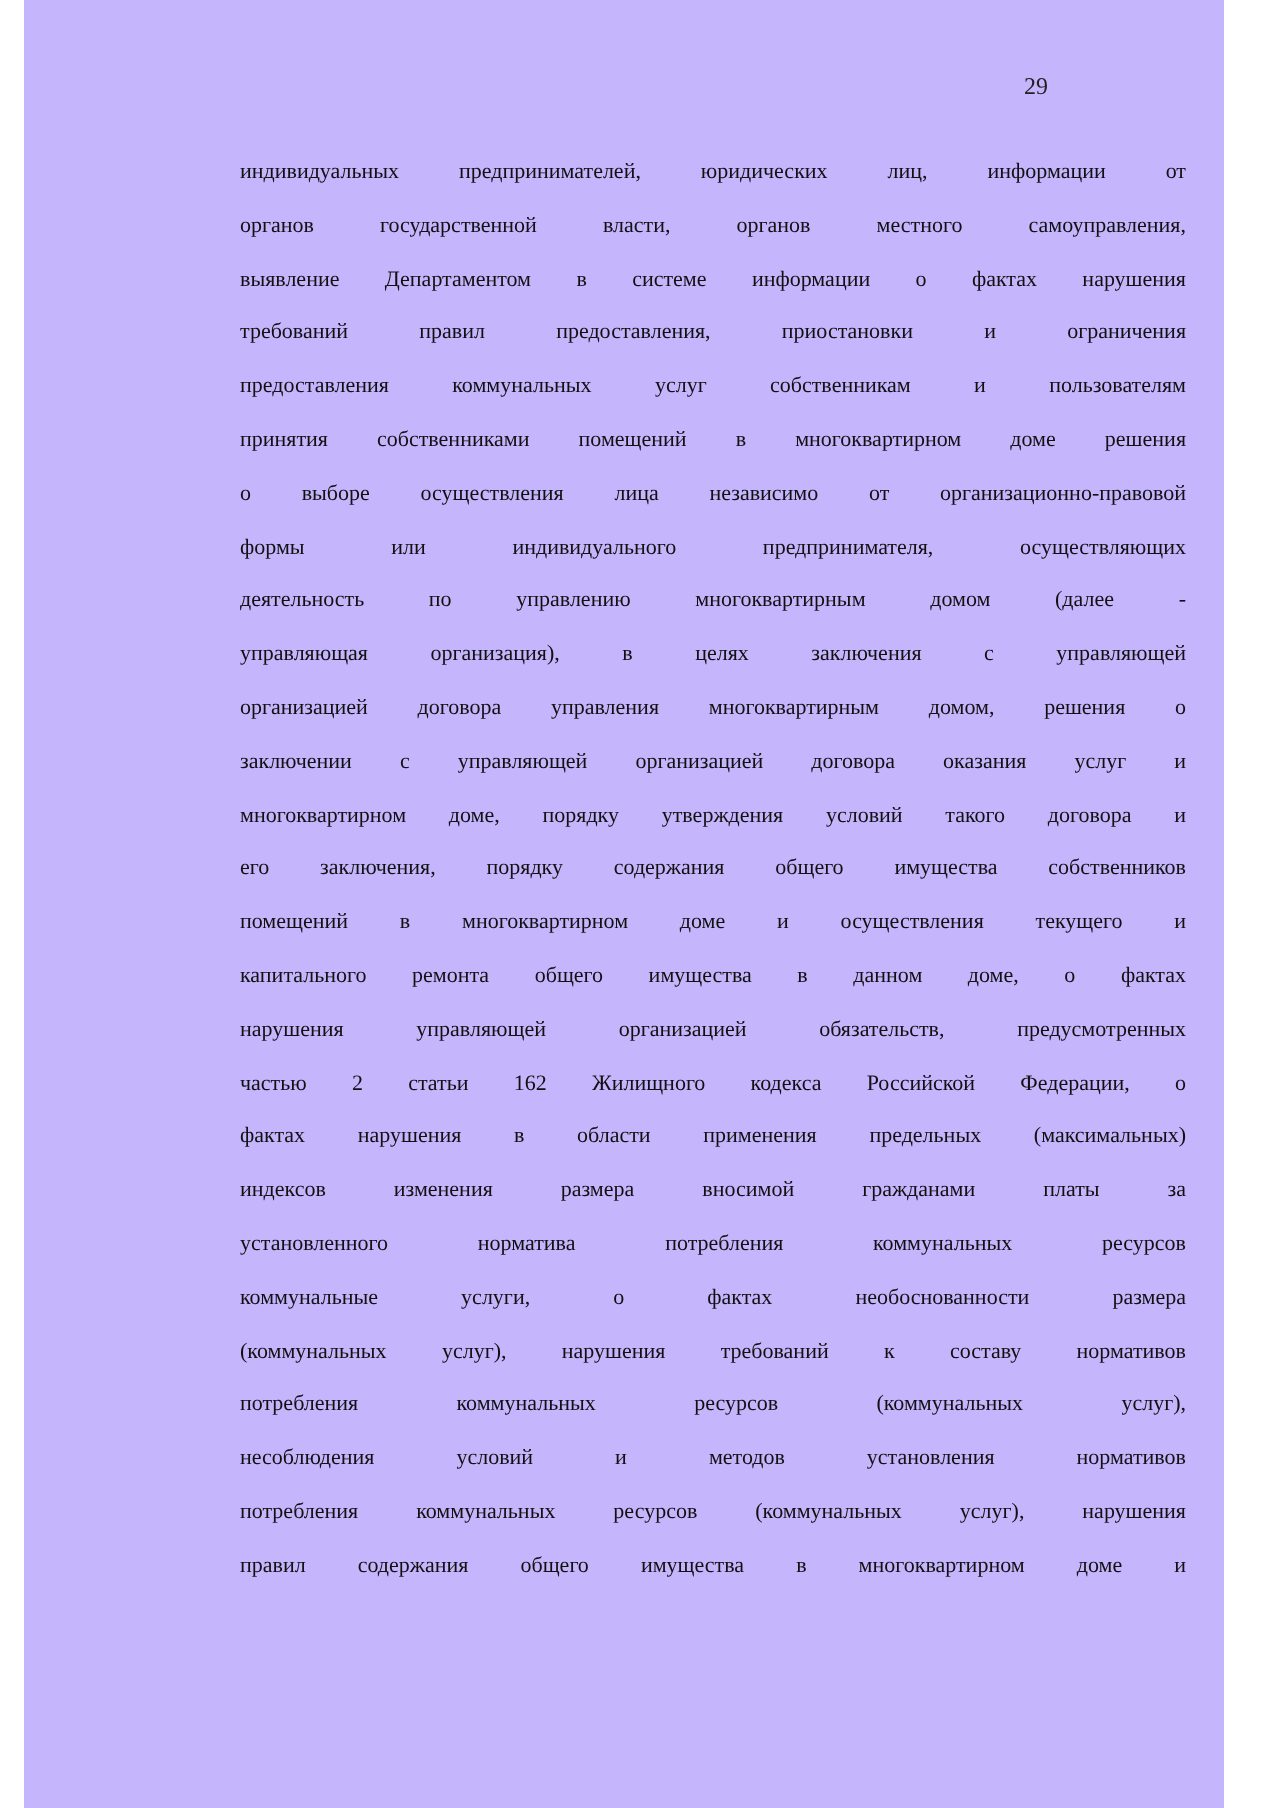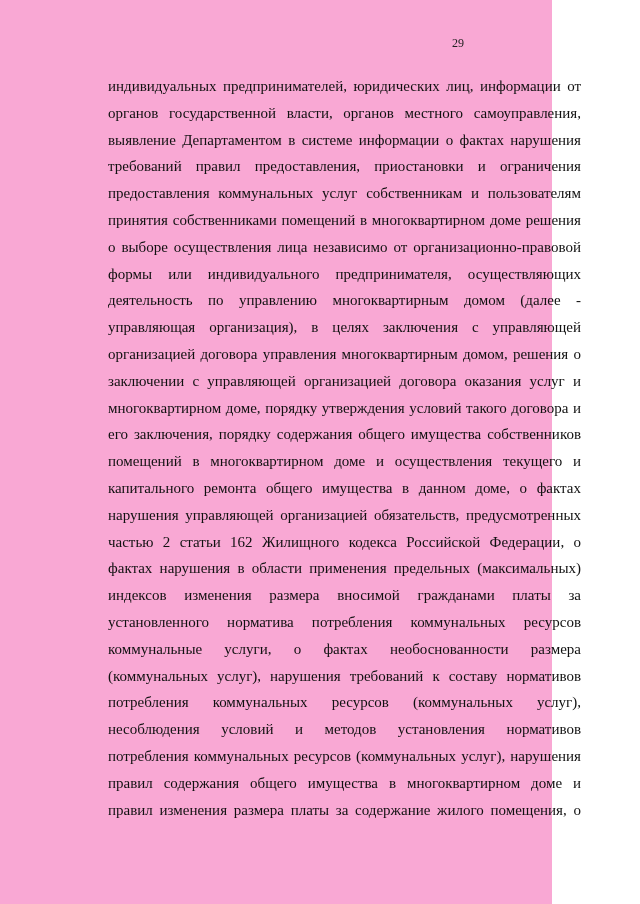--- a/index.html
+++ b/index.html
@@ -1,24 +1,24 @@
 <!DOCTYPE html>
 <html><head>
 <meta charset="utf-8">
 <style>
   html, body { margin: 0; padding: 0; background: #ffffff; }
   body { width: 640px; height: 904px; position: relative; overflow: hidden; }
-  .page { position: absolute; left: 0; top: 0; width: 552px; height: 904px; background: #f9a8d4; }
+  .page { position: absolute; left: 12px; top: 0; width: 600px; height: 904px; background: #c4b5fd; }
   .page-number {
     position: absolute; top: 36px; right: 88px;
     font-family: "Liberation Serif", serif; font-size: 12px; color: #222;
   }
   .body-text {
     position: absolute; left: 108px; top: 73px; width: 473px;
-    font-family: "Liberation Serif", serif; font-size: 15px; color: #111;
+    font-family: "Liberation Serif", serif; font-size: 11px; color: #111;
   }
   .line {
     display: block; height: 26.8px; line-height: 26.8px;
     text-align: justify; text-align-last: justify; white-space: nowrap;
   }
 </style>
 </head>
 <body>
 
 <div class="page">
@@ -44,15 +44,14 @@
       <span class="line">частью 2 статьи 162 Жилищного кодекса Российской Федерации, о</span>
       <span class="line">фактах нарушения в области применения предельных (максимальных)</span>
       <span class="line">индексов изменения размера вносимой гражданами платы за</span>
       <span class="line">установленного норматива потребления коммунальных ресурсов</span>
       <span class="line">коммунальные услуги, о фактах необоснованности размера</span>
       <span class="line">(коммунальных услуг), нарушения требований к составу нормативов</span>
       <span class="line">потребления коммунальных ресурсов (коммунальных услуг),</span>
       <span class="line">несоблюдения условий и методов установления нормативов</span>
       <span class="line">потребления коммунальных ресурсов (коммунальных услуг), нарушения</span>
       <span class="line">правил содержания общего имущества в многоквартирном доме и</span>
-      <span class="line">правил изменения размера платы за содержание жилого помещения, о</span>
     </div>
 </div>
 
 </body></html>

